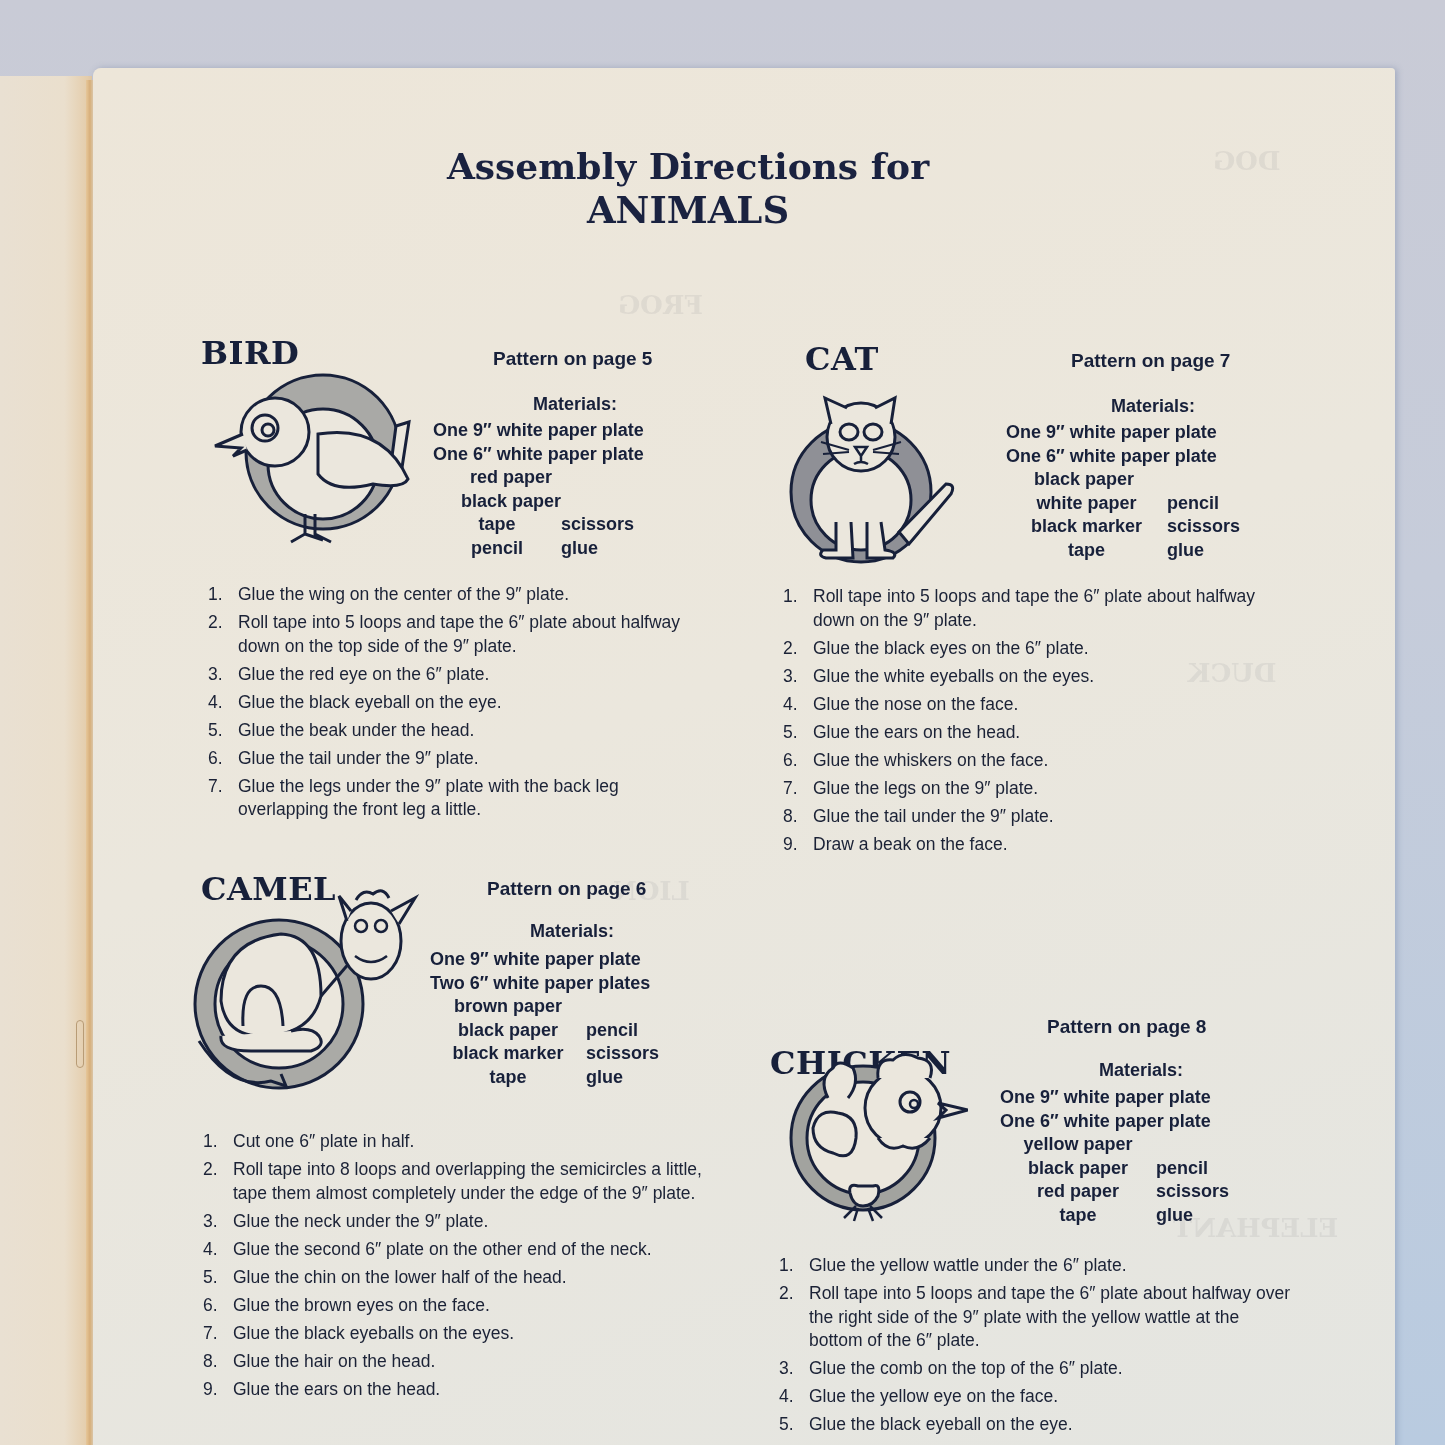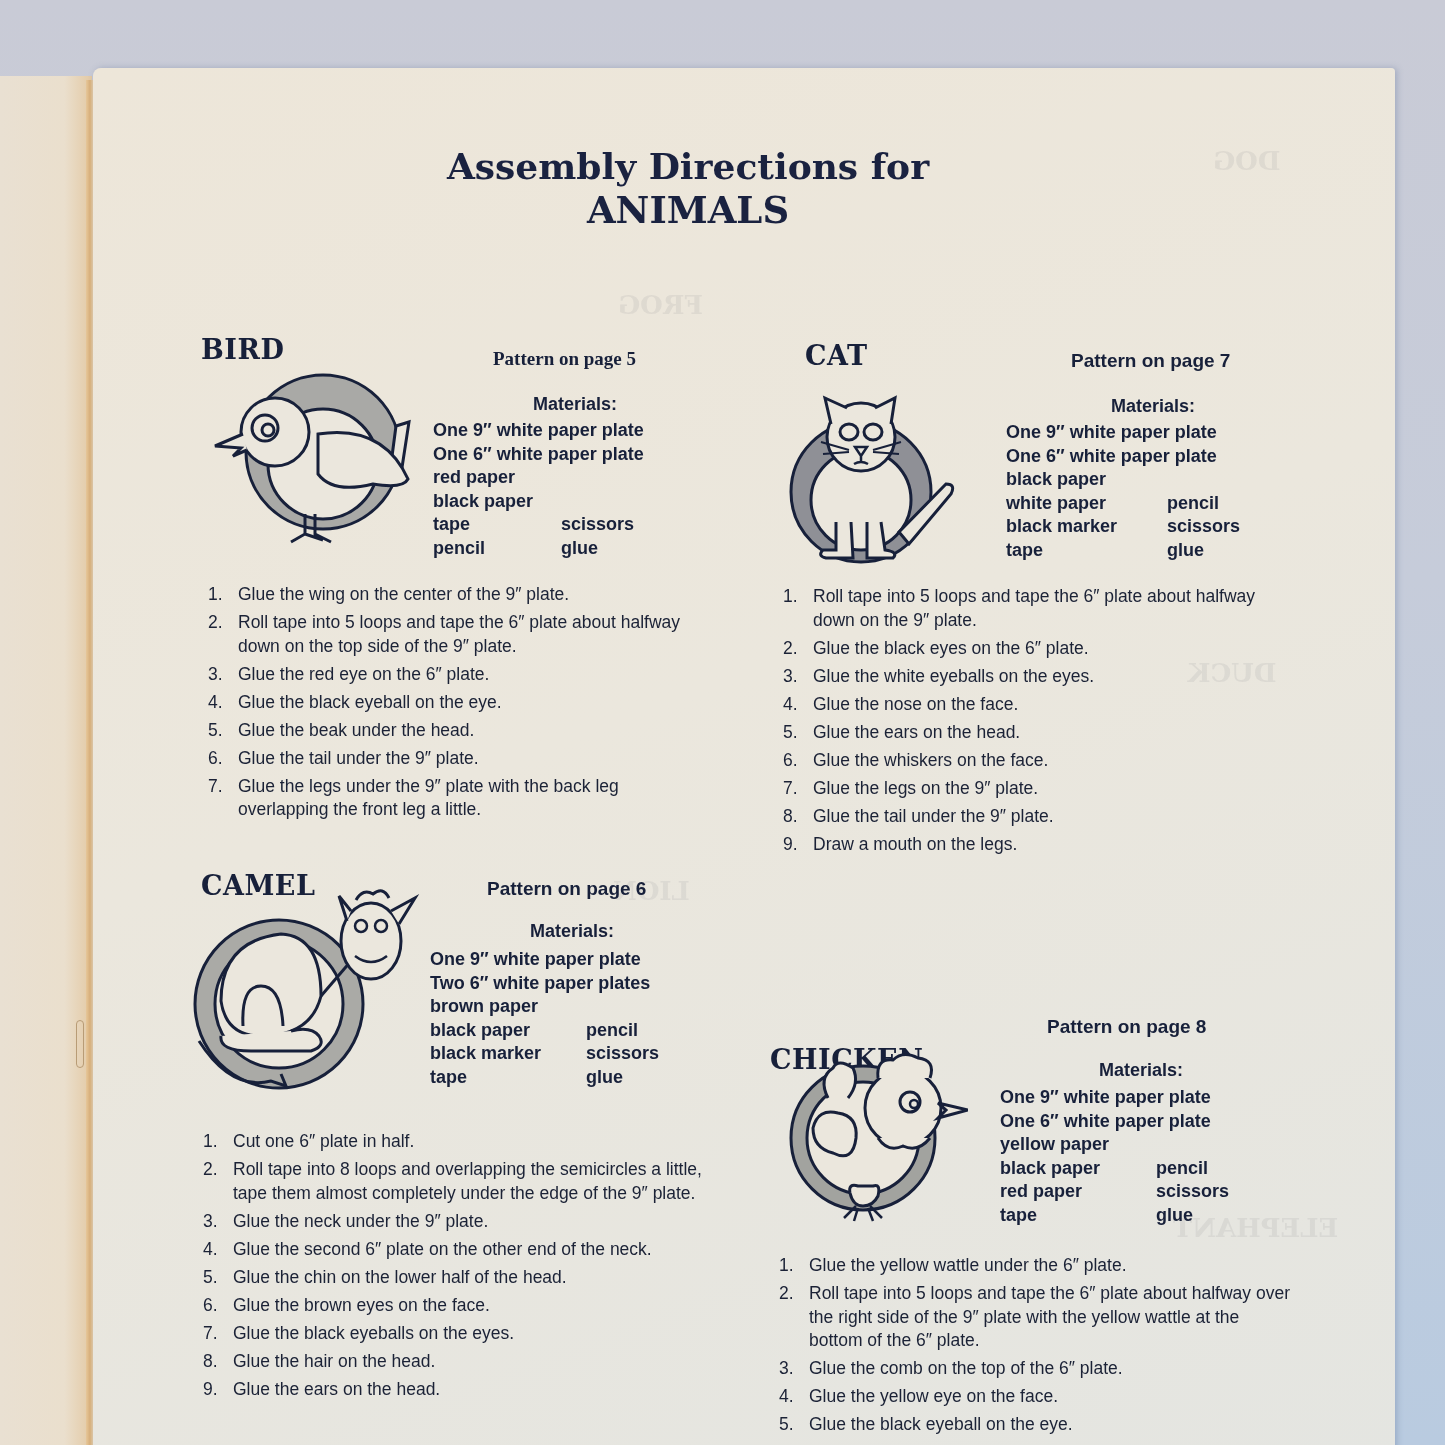--- a/index.html
+++ b/index.html
@@ -29,31 +29,31 @@
     color: #17203a;
   }
   .title {
     position: absolute; left: 0; width: 1190px; top: 76px; text-align: center;
     font-family: "DejaVu Serif", serif; font-weight: bold; color: #1a2240;
     line-height: 44px; font-size: 36px;
   }
   .title .t2, .title .t3 { font-size: 37px; }
   .animal-name {
     position: absolute; font-family: "DejaVu Serif", serif; font-weight: bold;
-    font-size: 27px; color: #17203a; letter-spacing: 0.5px;
+    font-size: 32px; color: #17203a; letter-spacing: 0.5px;
   }
   .pattern {
     position: absolute; font-weight: bold; font-size: 19px; color: #17203a;
   }
   .materials-label {
     position: absolute; font-weight: bold; font-size: 18px; color: #17203a;
   }
   .materials { position: absolute; font-weight: bold; font-size: 18px; line-height: 23.5px; color: #17203a; }
   .mat-row { display: flex; }
-  .mat-row .c1 { width: 156px; white-space: nowrap; }
+  .mat-row .c1 { width: 156px; white-space: nowrap; text-align: center; }
   .mat-row .c2 { white-space: nowrap; }
   .steps { position: absolute; font-size: 17.5px; line-height: 23.5px; color: #1b2236; }
   .step { display: flex; margin-bottom: 4.5px; }
   .step .num { width: 30px; flex: none; }
   .step .txt { flex: 1; }
   .illus { position: absolute; }
   .ghost {
     position: absolute; font-family: "DejaVu Serif", serif; font-weight: bold;
     color: rgba(120,125,130,0.12); font-size: 26px; transform: scaleX(-1);
   }
@@ -73,21 +73,21 @@
   <div class="ghost" style="left:520px; top:808px;">LION</div>
   <div class="ghost" style="left:1080px; top:1145px;">ELEPHANT</div>
 
   <div class="title">
     <div class="t1">Assembly Directions for</div>
     <div class="t3">ANIMALS</div>
   </div>
 
   <div>
     <div class="animal-name" style="left:108px; top:266px;">BIRD</div>
-    <div class="pattern" style="left:400px; top:280px;font-family:Liberation Serif, serif;">Pattern on page 5</div>
+    <div class="pattern" style="left:400px; top:280px;">Pattern on page 5</div>
     <svg class="illus" style="left:120px; top:296px;" width="200" height="180" viewBox="0 0 200 180">
       <circle cx="110" cy="88" r="77" fill="#a9a9a6" stroke="#17203a" stroke-width="3"></circle>
       <circle cx="110" cy="100" r="55" fill="#ebe7dd" stroke="#17203a" stroke-width="3"></circle>
       <path d="M183 62 L196 58 L188 110 L178 100 Z" fill="#ebe7dd" stroke="#17203a" stroke-width="3"></path>
       <path d="M105 70 Q170 60 195 115 Q190 125 160 120 Q120 130 105 110 Z" fill="#ebe7dd" stroke="#17203a" stroke-width="3"></path>
       <circle cx="62" cy="68" r="34" fill="#ebe7dd" stroke="#17203a" stroke-width="3"></circle>
       <circle cx="52" cy="64" r="13" fill="#ebe7dd" stroke="#17203a" stroke-width="3"></circle>
       <circle cx="55" cy="66" r="6" fill="#ebe7dd" stroke="#17203a" stroke-width="3"></circle>
       <path d="M30 70 L2 82 L28 84 L20 92 L34 86" fill="#ebe7dd" stroke="#17203a" stroke-width="3"></path>
       <path d="M92 150 L92 170 L78 178 M102 150 L102 170 L118 178 M92 170 L110 176" fill="none" stroke="#17203a" stroke-width="3"></path>
@@ -221,21 +221,21 @@
       <div class="step">
           <span class="num">7.</span>
           <span class="txt">Glue the legs on the 9″ plate.</span>
         </div>
       <div class="step">
           <span class="num">8.</span>
           <span class="txt">Glue the tail under the 9″ plate.</span>
         </div>
       <div class="step">
           <span class="num">9.</span>
-          <span class="txt">Draw a mouth on the legs.</span>
+          <span class="txt">Draw a beak on the face.</span>
         </div>
     </div>
   </div>
 
   <div>
     <div class="animal-name" style="left:108px; top:802px;">CAMEL</div>
     <svg class="illus" style="left:98px; top:818px;" width="230" height="210" viewBox="0 0 230 210">
       <circle cx="88" cy="118" r="84" fill="#aaaaa6" stroke="#17203a" stroke-width="3"></circle>
       <circle cx="88" cy="118" r="64" fill="#ebe7dd" stroke="#17203a" stroke-width="3"></circle>
       <path d="M30 115 Q30 55 90 48 Q130 50 130 110 Q120 150 70 150 Q35 150 30 115 Z" fill="#ebe7dd" stroke="#17203a" stroke-width="3"></path>

